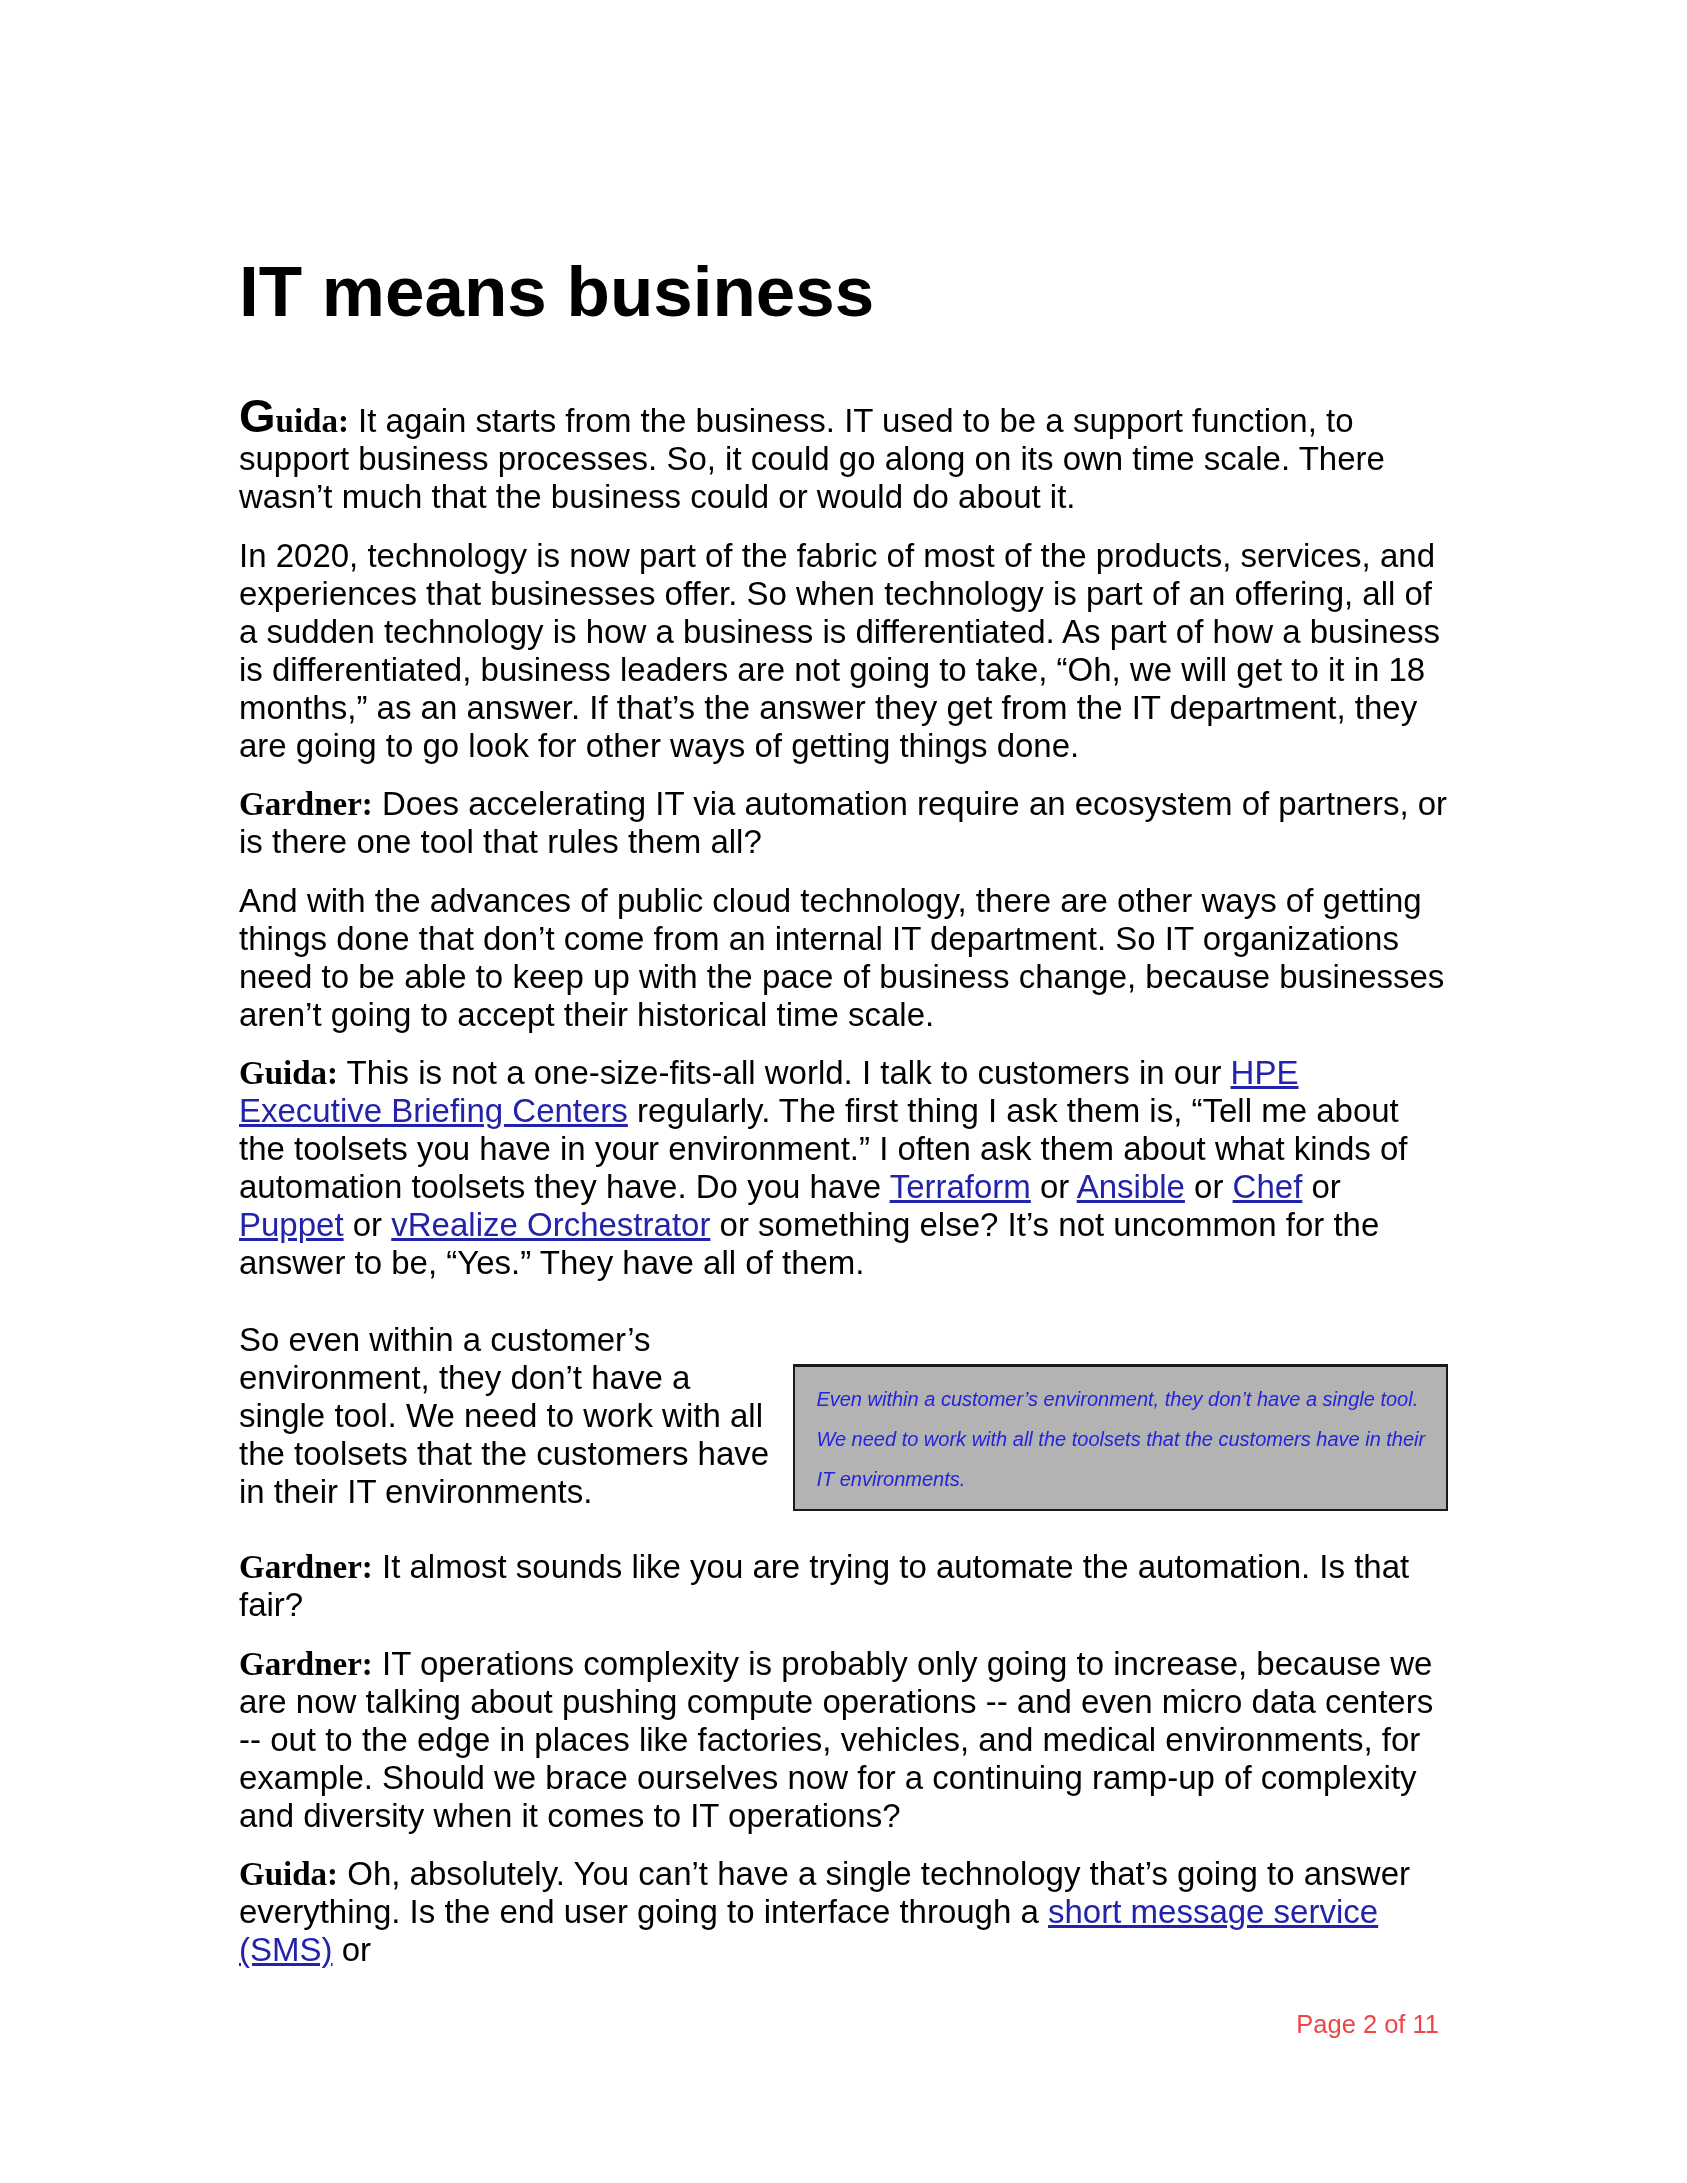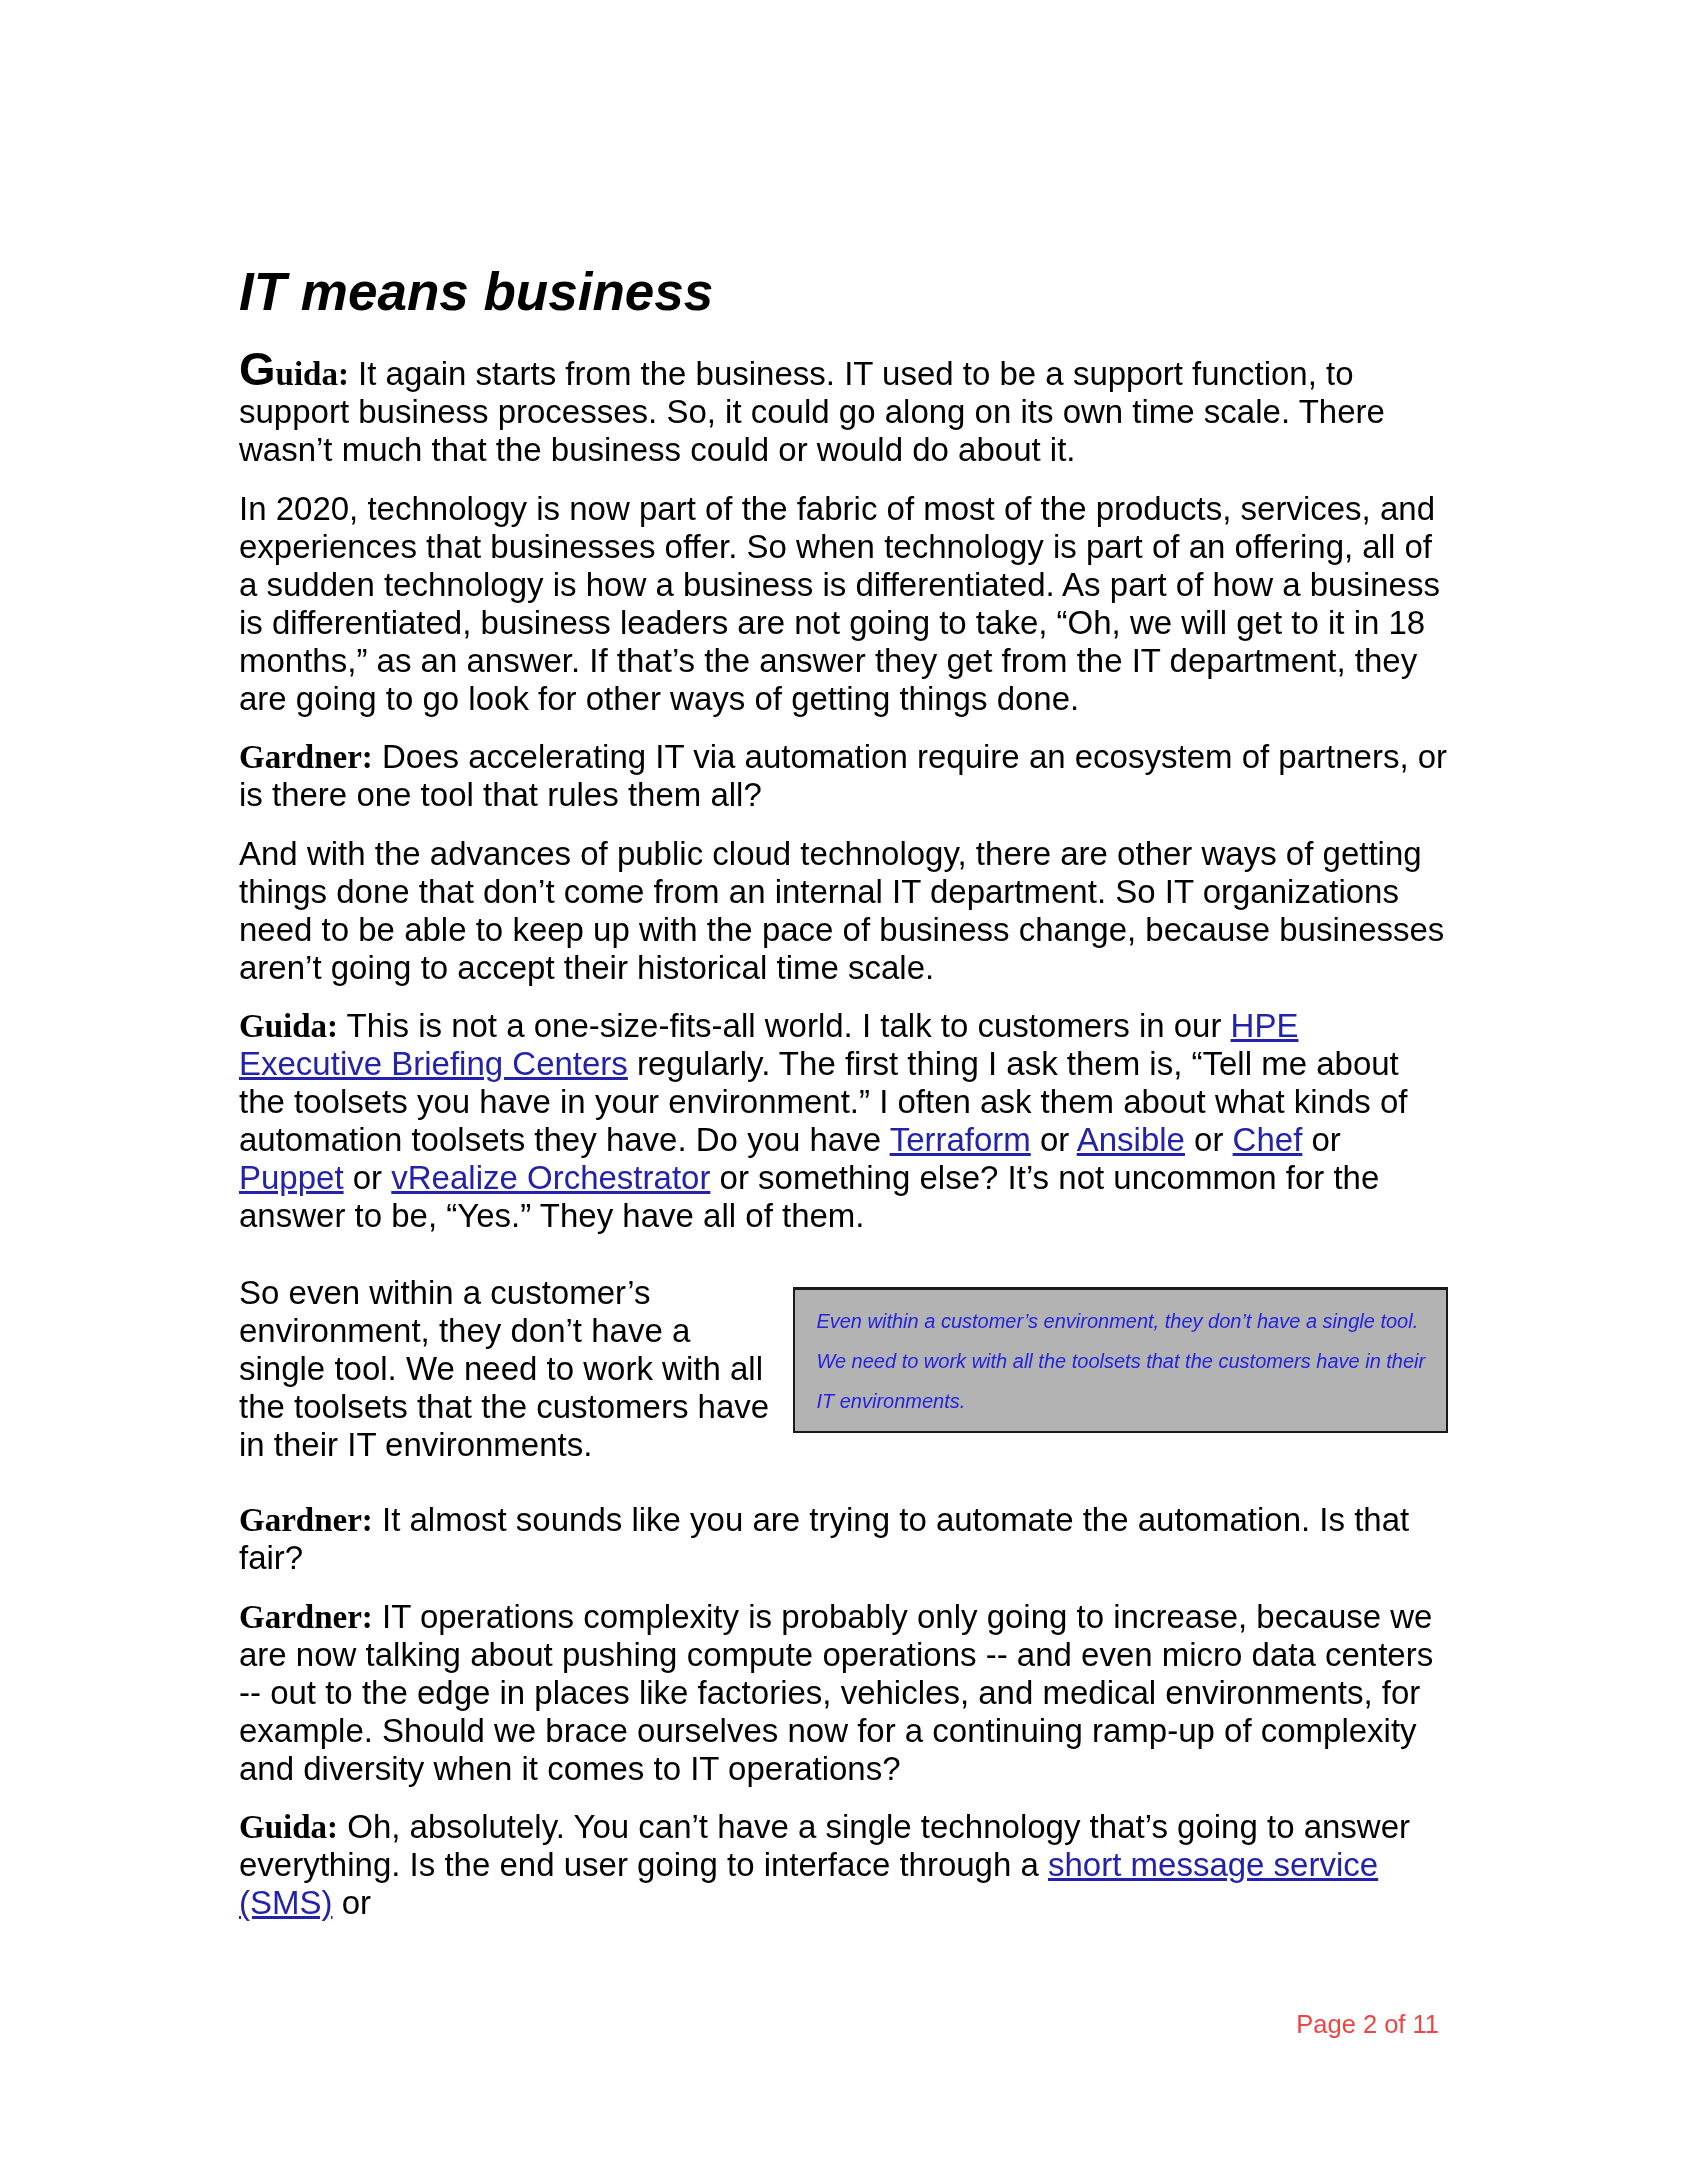--- a/index.html
+++ b/index.html
@@ -17,46 +17,45 @@
     overflow: hidden;
   }
   .content {
     position: absolute;
     left: 239px;
     top: 260px;
     width: 1209px;
   }
   h1.doc-title {
     font-family: "Liberation Sans", sans-serif;
-    font-size: 53px;
+    font-size: 71px;
     line-height: 63px;
     font-weight: 700;
-    font-style: italic;
-    margin: 0 0 32px 0;
+    margin: 0 0 79px 0;
   }
   p.para {
     font-size: 33px;
     line-height: 38px;
     margin: 0 0 20.6px 0;
     text-align: left;
   }
   .seg-bold { font-weight: 700; font-family: Liberation Serif, serif; }
   .seg-dropcap {
     font-weight: 700;
     font-size: 47px;
     line-height: 0;
   }
   a.inline-link {
     color: var(--link-color, #2222aa);
     text-decoration: underline;
     cursor: pointer;
   }
   .quote-row {
     display: flex;
-    align-items: center;
+    align-items: flex-end;
     margin: 0 0 37px 0;
   }
   p.side-text {
     width: 536px;
     padding-top: 18px;
     font-size: 33px;
     line-height: 38px;
     margin: 0;
   }
   .quote-box {

